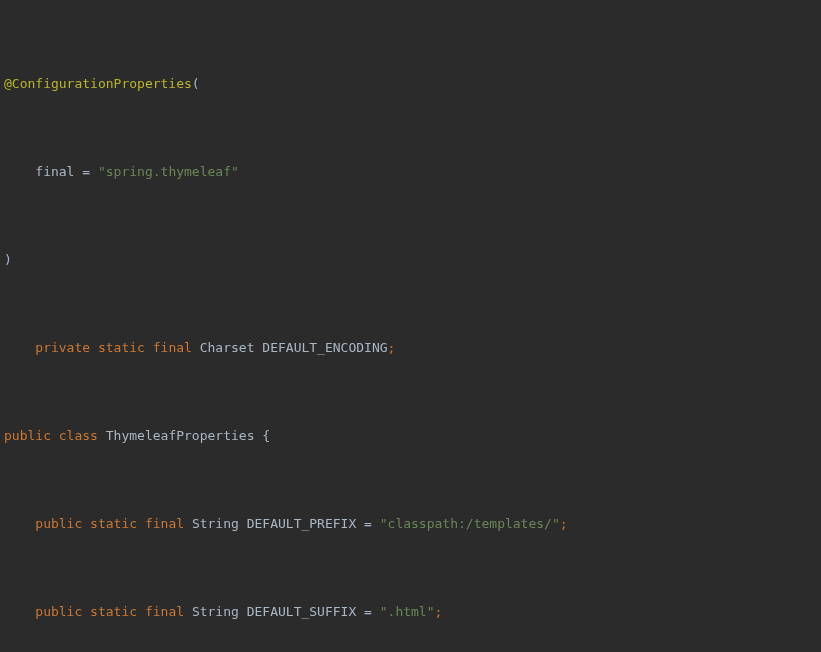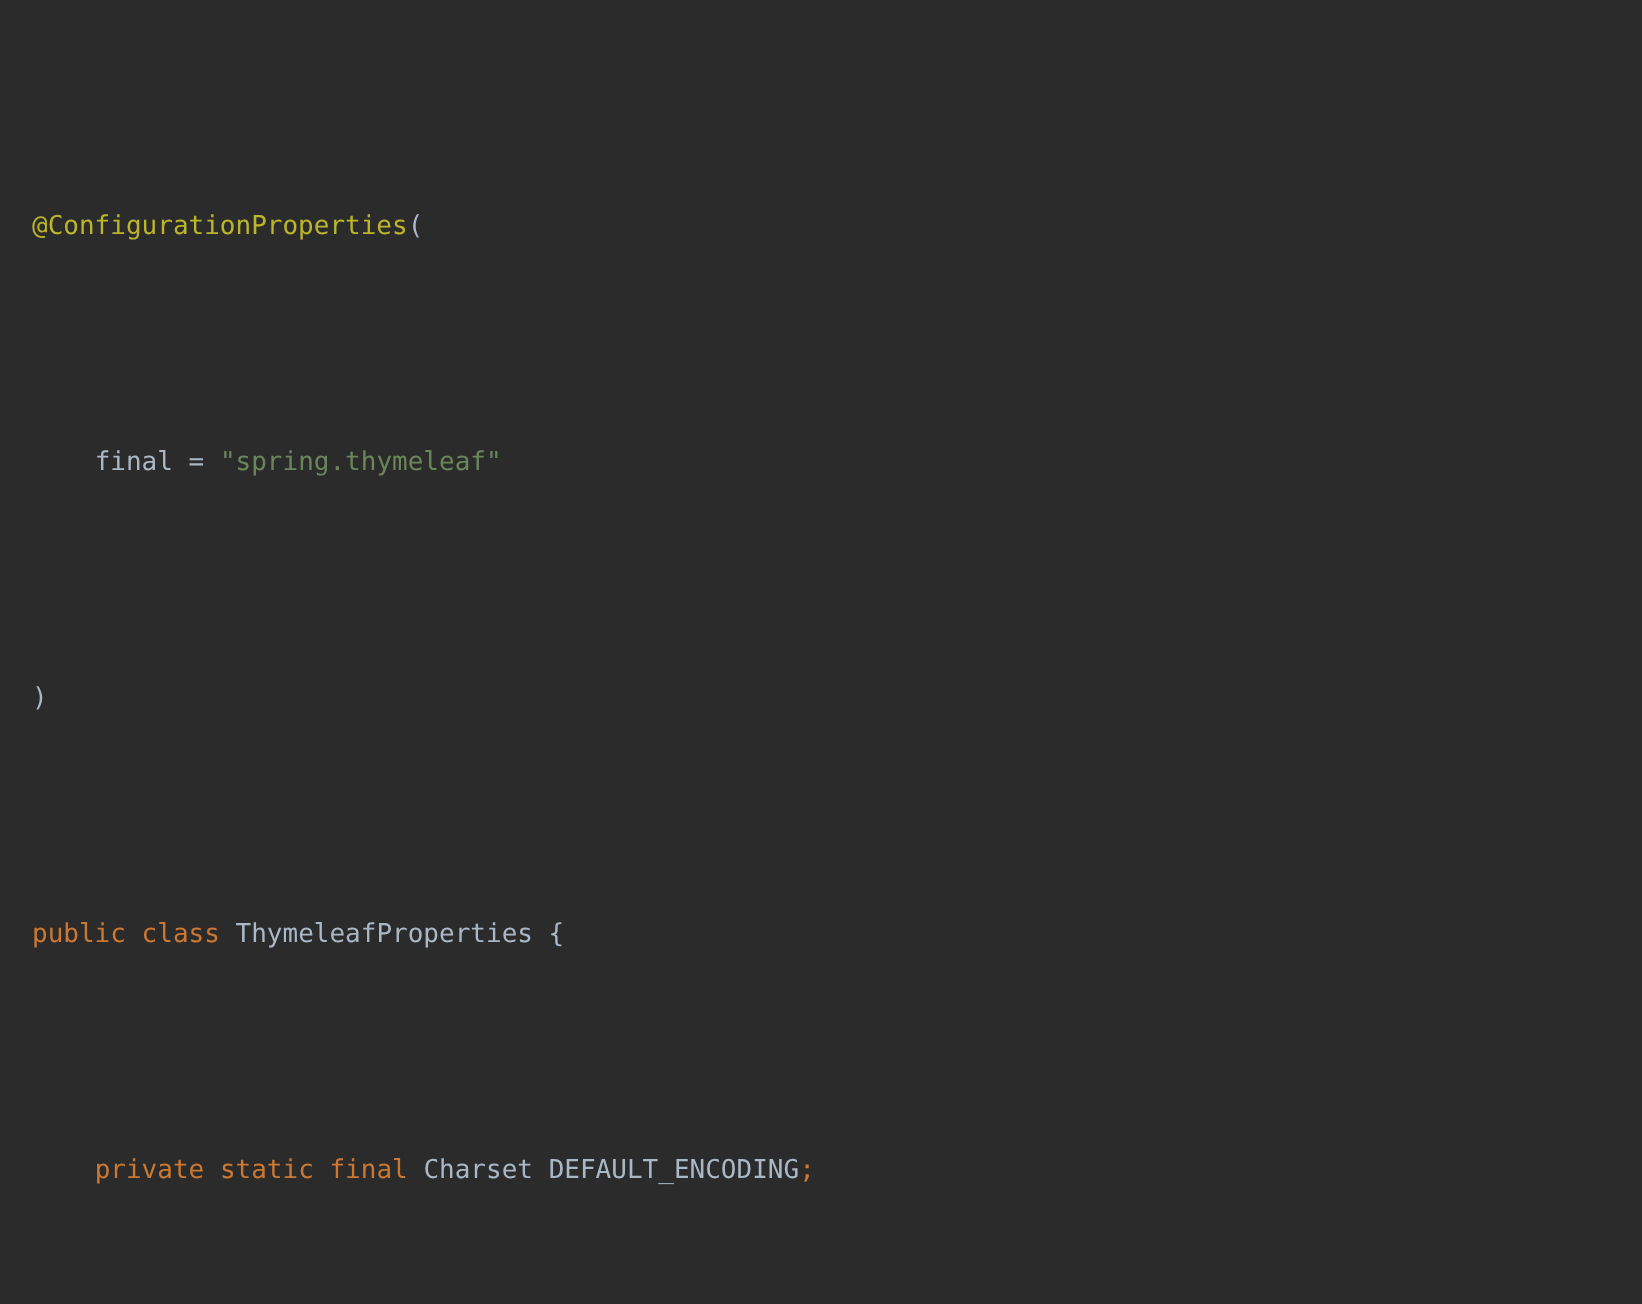--- a/index.html
+++ b/index.html
@@ -17,46 +17,47 @@
   .editor {
     position: relative;
     padding-top: 7px;
   }
   .lines {
     margin-left: 0px;
     white-space: pre;
   }
   .line {
     position: relative;
-    padding-left: 16px;
-    margin-top: 30px;
+    padding-left: 4px;
   }
   .kw { color: #cc7832; }          
   .str { color: #6a8759; }         
   .ann { color: #bbb529; }         
   .id  { color: #a9b7c6; }         
   .punct { color: #cc7832; }
 </style>
 </head>
 <body>
 
 <div class="editor">
   <div class="lines">
 
     <div class="line"><span class="ann">@ConfigurationProperties</span><span class="id">(</span></div>
 
     <div class="line"><span>    </span><span class="id">final</span><span class="id"> = </span><span class="str">"spring.thymeleaf"</span></div>
 
     <div class="line"><span class="id">)</span></div>
 
+    <div class="line"><span>    </span><span class="kw">private</span><span> </span><span class="kw">static</span><span> </span><span class="kw">final</span><span> </span><span class="id">Charset</span><span> </span><span class="id">DEFAULT_ENCODING</span><span class="punct">;</span></div>
+
     <div class="line"><span class="kw">public</span><span> </span><span class="kw">class</span><span> </span><span class="id">ThymeleafProperties</span><span class="id"> {</span></div>
 
-    <div class="line"><span>    </span><span class="kw">private</span><span> </span><span class="kw">static</span><span> </span><span class="kw">final</span><span> </span><span class="id">Charset</span><span> </span><span class="id">DEFAULT_ENCODING</span><span class="punct">;</span></div>
+    <div class="line"><span>    </span><span class="kw">public</span><span> </span><span class="kw">static</span><span> </span><span class="kw">final</span><span> </span><span class="id">String</span><span> </span><span class="id">DEFAULT_PREFIX</span><span class="id"> = </span><span class="str">"classpath:/templates/"</span><span class="punct">;</span></div>
 
-
+    <div class="line"><span>    </span><span class="kw">public</span><span> </span><span class="kw">static</span><span> </span><span class="kw">final</span><span> </span><span class="id">String</span><span> </span><span class="id">DEFAULT_SUFFIX</span><span class="id"> = </span><span class="str">".html"</span><span class="punct">;</span></div>
 
     
 
     
 
     
 
     
 
     

